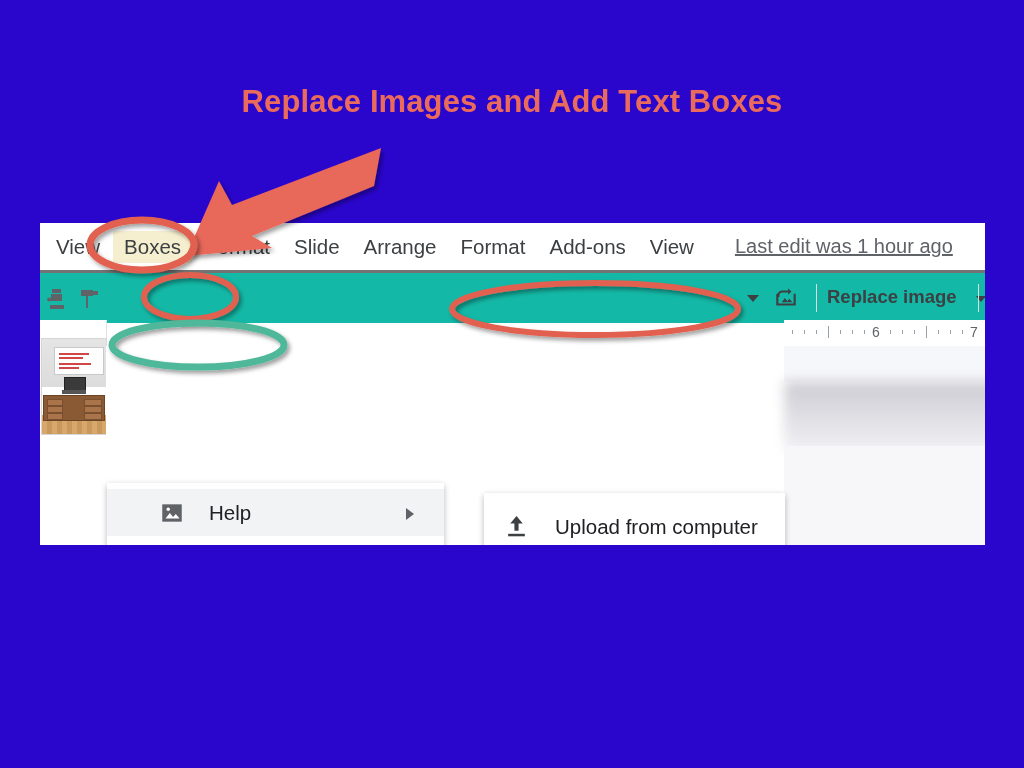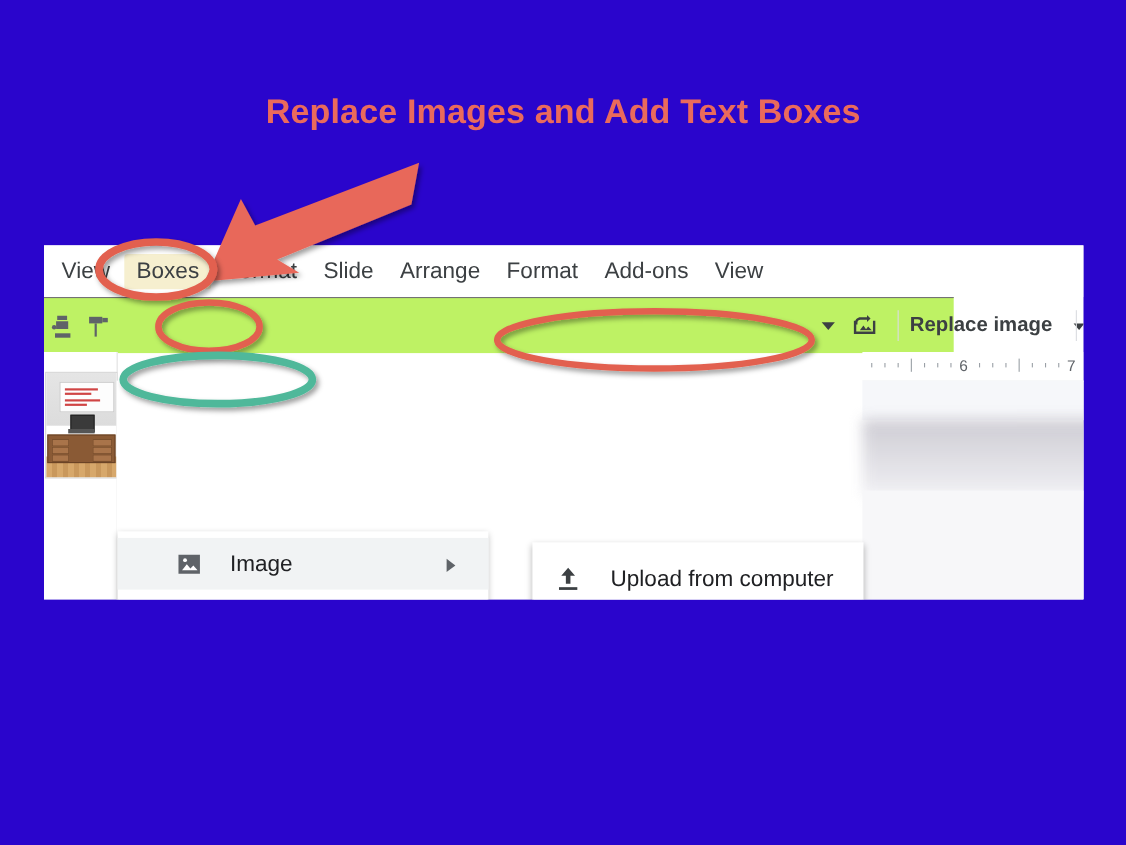--- a/index.html
+++ b/index.html
@@ -66,23 +66,23 @@
     color: #5f6368;
     text-decoration: underline;
     margin-left: 28px;
     white-space: nowrap;
   }
 
   
   #toolbar {
     position: absolute;
     left: 0; top: 47px;
-    width: 827px; height: 50px;
-    background: #bef264;
-    border-top: 1px solid #737373;
+    width: 945px; height: 50px;
+    background: #14b8a6;
+    border-top: 3px solid #737373;
   }
   .tb-icon {
     position: absolute;
     top: 13px;
     width: 24px; height: 24px;
     fill: #5f6368;
   }
   #tb-fill  { left: 6px; }
   #tb-paint { left: 38px; }
   #tb-caret-right {
@@ -323,20 +323,21 @@
 
   <div id="menubar">
     <div class="menu-item first">View</div>
     <div class="menu-item active">Boxes</div>
     <div class="menu-item">Format</div>
     <div class="menu-item">Slide</div>
     <div class="menu-item">Arrange</div>
     <div class="menu-item">Format</div>
     <div class="menu-item">Add-ons</div>
     <div class="menu-item">View</div>
+    <div id="last-edit">Last edit was 1 hour ago</div>
   </div>
 
   <div id="toolbar">
     <svg id="tb-fill" class="tb-icon" viewBox="0 0 24 24">
       <path d="M6 3h9v4H6z"></path>
         <path d="M5 8h11v7H5z"></path>
         <circle cx="3.2" cy="13.5" r="2"></circle>
       <rect x="4" y="19" width="14" height="4"></rect>
     </svg>
     <svg id="tb-paint" class="tb-icon" viewBox="0 0 24 24">
@@ -409,21 +410,21 @@
   </div>
 
   <div id="insert-menu">
 
     <div class="mi hover">
       <svg class="mi-icon" viewBox="0 0 24 24">
         <path d="M3 4h18v16H3z" fill="#5f6368"></path>
         <path d="M6 17l4-5 3 3.6L15.5 13 19 17H6z" fill="#ffffff"></path>
         <circle cx="8.5" cy="8.5" r="1.6" fill="#ffffff"></circle>
       </svg>
-      <span class="mi-label">Image</span>
+      <span class="mi-label">Help</span>
       <span class="mi-arrow"></span>
     </div>
 
     <div class="mi">
       
       
     </div>
 
   </div>
 

